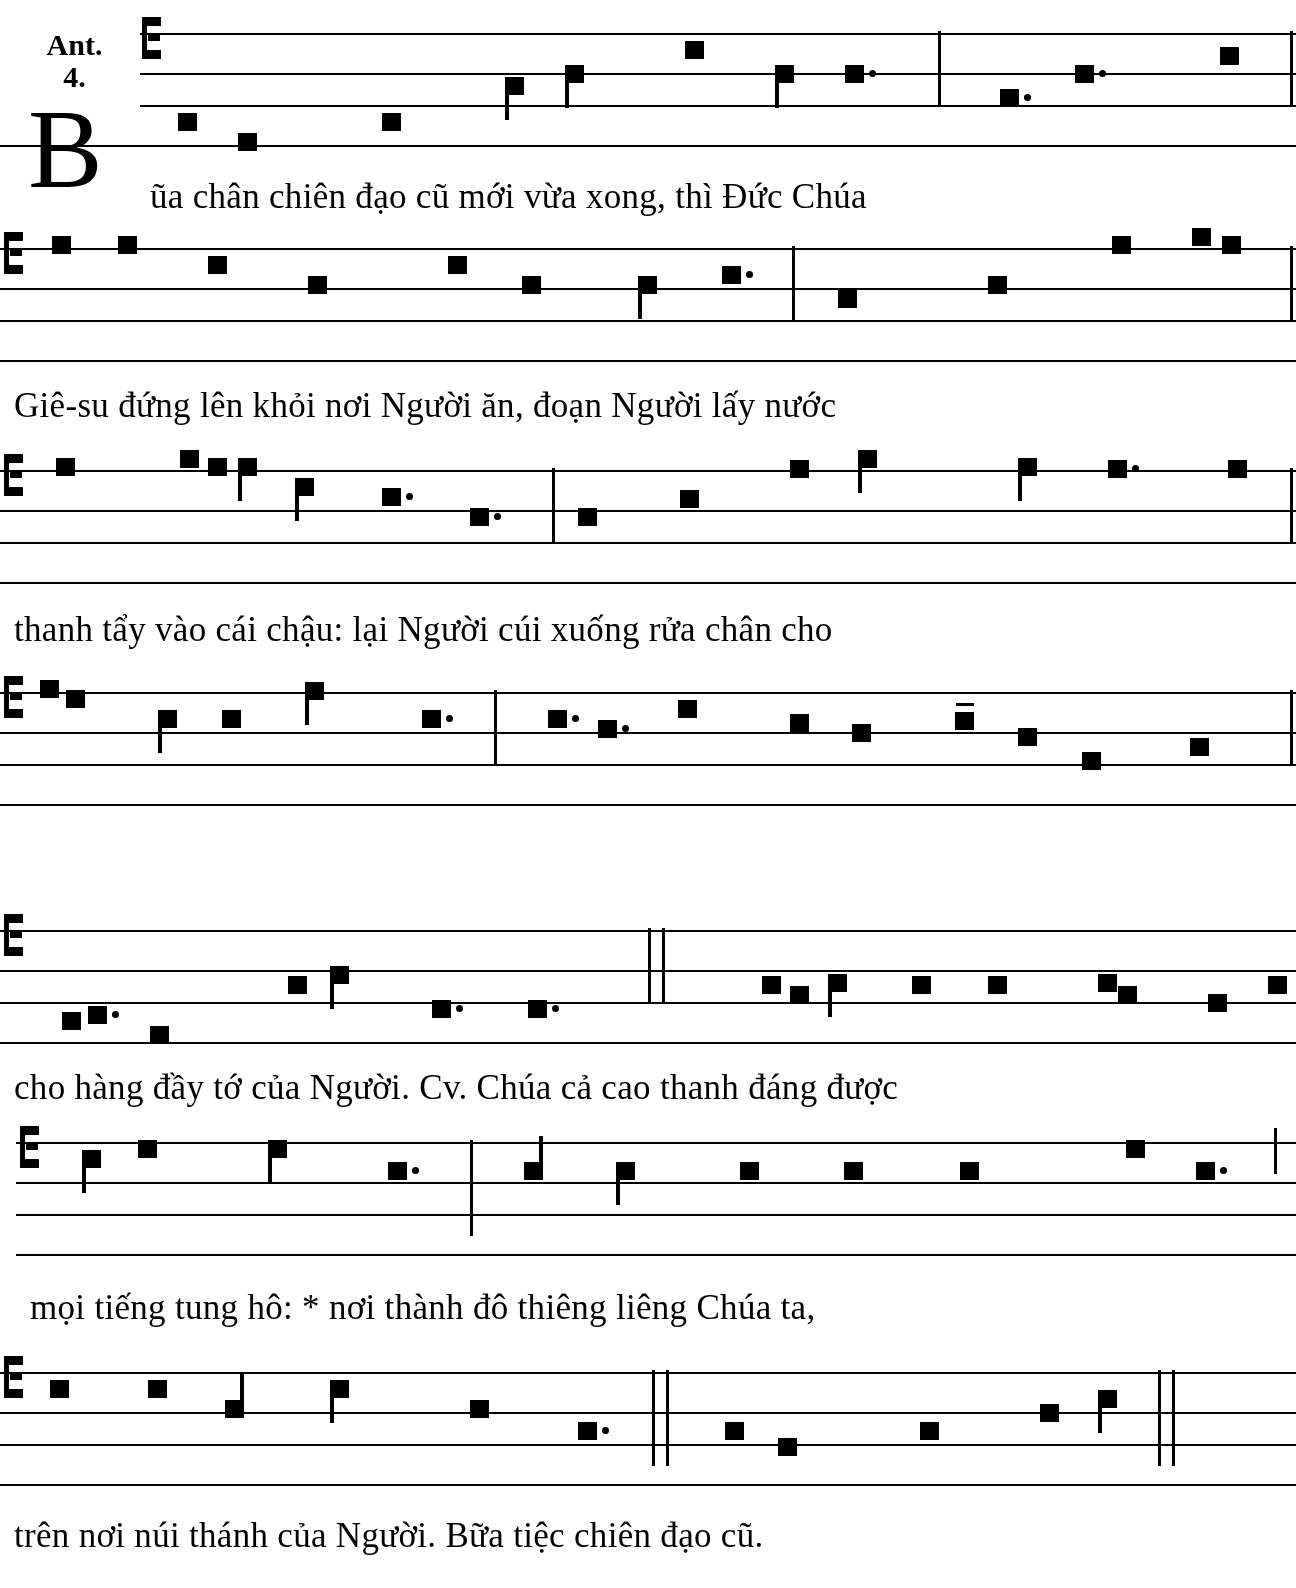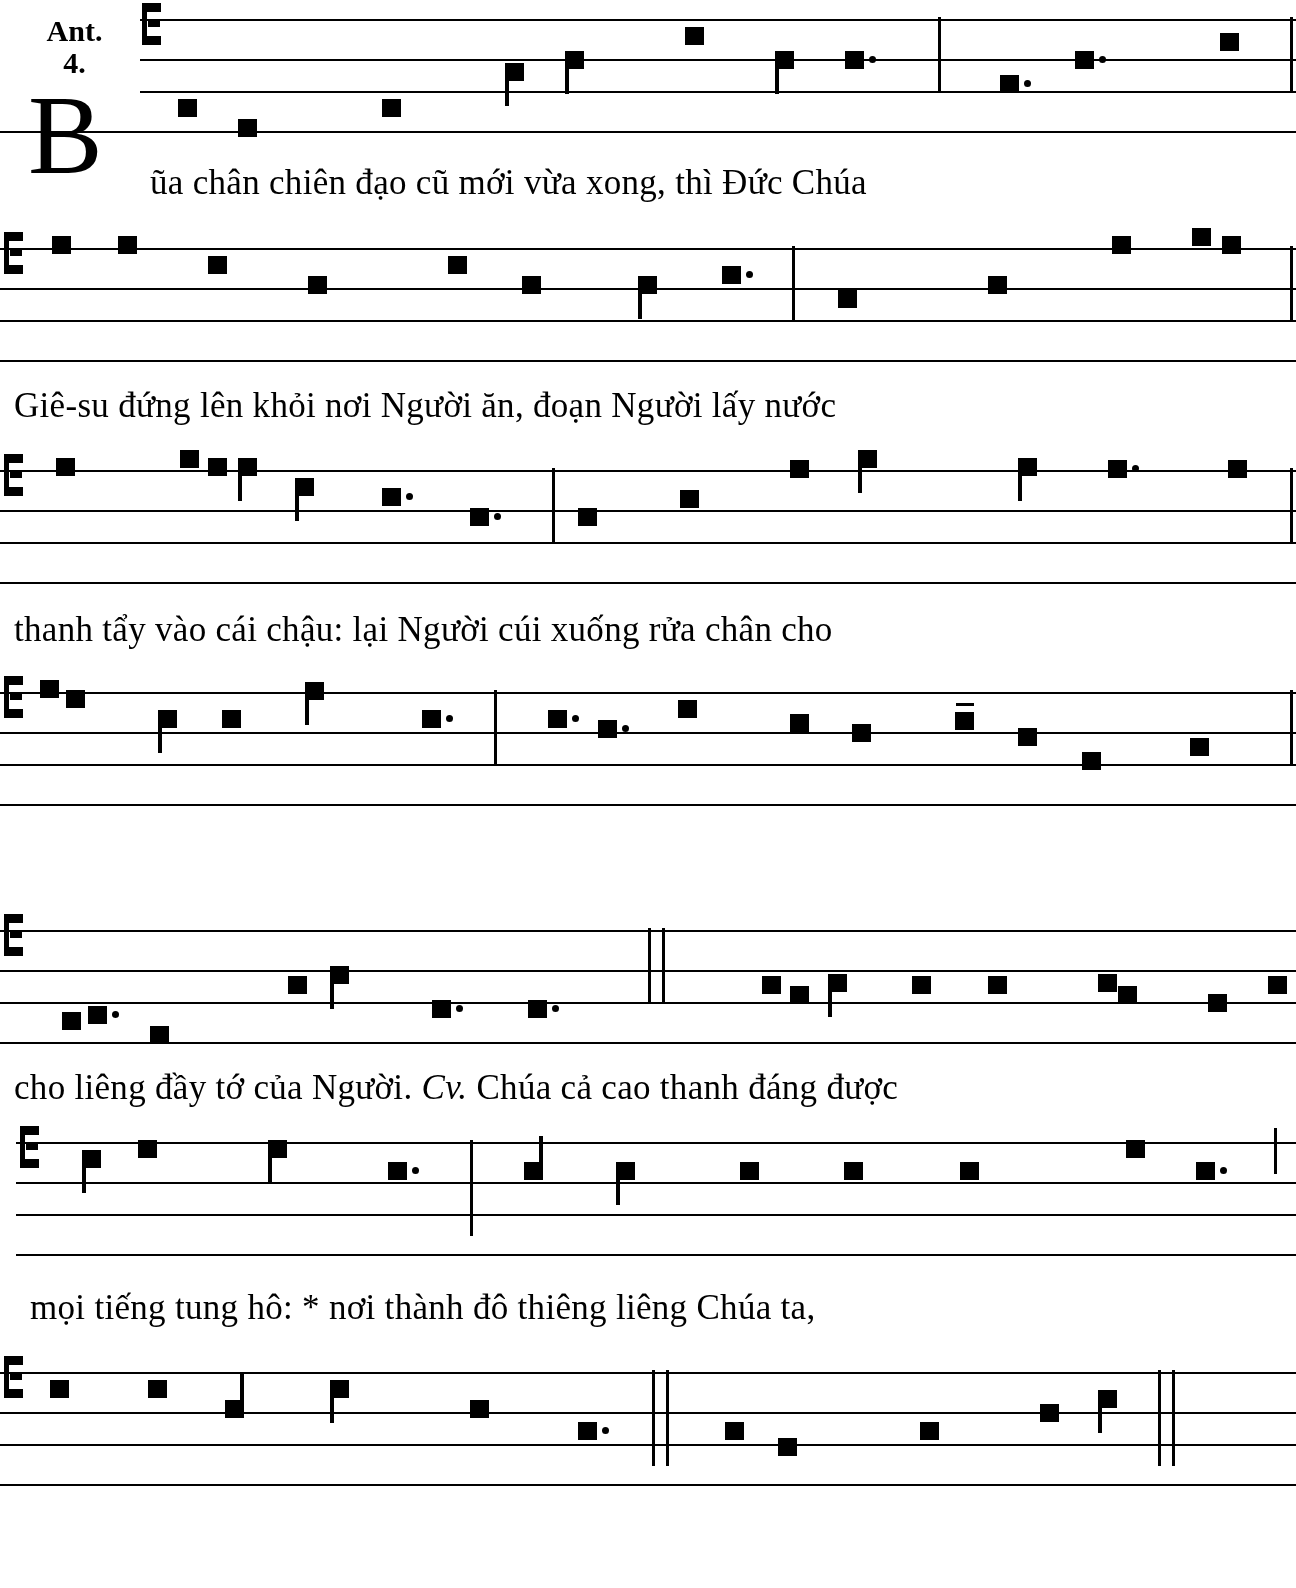--- a/index.html
+++ b/index.html
@@ -145,28 +145,28 @@
     width: 105px;
   }
   .dropcap {
     position: absolute;
     left: 28px;
     top: 78px;
     font-size: 112px;
     font-family: "Liberation Serif", serif;
     line-height: 1;
   }
-  .italic { font-style: italic; }
+  .italic { }
 </style>
 </head>
 <body>
 
 <div id="page">
 
-  <div class="system" style="position:absolute;left:0;top:1px;">
+  <div class="system" style="position:absolute;left:0;top:15px;">
     <div class="ant-label">
       <span>Ant.</span><br>
       <span>4.</span>
     </div>
     <div class="dropcap">B</div>
     <div class="staff" style="height:150px;">
       <div class="staff-line" style="top:18px;left:140px;width:1156px;"></div>
       <div class="staff-line" style="top:58px;left:140px;width:1156px;"></div>
       <div class="staff-line" style="top:90px;left:140px;width:1156px;"></div>
       <div class="staff-line" style="top:130px;left:0px;width:1296px;"></div>
@@ -319,21 +319,21 @@
       <div class="note" style="left:912px;top:76px;"></div>
       <div class="note" style="left:988px;top:76px;"></div>
       <div class="note" style="left:1098px;top:74px;"></div>
       <div class="note" style="left:1118px;top:86px;"></div>
       <div class="note" style="left:1208px;top:94px;"></div>
       <div class="note" style="left:1268px;top:76px;"></div>
       <div class="dbl" style="left:648px;top:28px;height:76px;"></div>
       <div class="dbl" style="left:662px;top:28px;height:76px;"></div>
     </div>
     <div class="lyrics" style="position:absolute;left:14px;top:168px;">
-      <span>cho   liêng  đầy  tớ  của  Người. </span><span class="italic">Cv.</span><span> Chúa  cả  cao  thanh  đáng  được</span>
+      <span>cho   hàng  đầy  tớ  của  Người. </span><span class="italic">Cv.</span><span> Chúa  cả  cao  thanh  đáng  được</span>
     </div>
   </div>
 
   <div class="system" style="position:absolute;left:16px;top:1122px;">
     <div class="staff" style="height:140px;">
       <div class="staff-line" style="top:20px;width:1296px;"></div>
       <div class="staff-line" style="top:60px;width:1296px;"></div>
       <div class="staff-line" style="top:92px;width:1296px;"></div>
       <div class="staff-line" style="top:132px;width:1296px;"></div>
       <div class="clef clef-c" style="left:4px;top:4px;">
@@ -383,15 +383,18 @@
       <div class="note" style="left:725px;top:70px;"></div>
       <div class="note" style="left:778px;top:86px;"></div>
       <div class="note" style="left:920px;top:70px;"></div>
       <div class="note" style="left:1040px;top:52px;"></div>
       <div class="note stem-d" style="left:1098px;top:38px;"></div>
       <div class="dbl" style="left:652px;top:18px;height:96px;"></div>
       <div class="dbl" style="left:666px;top:18px;height:96px;"></div>
       <div class="dbl" style="left:1158px;top:18px;height:96px;"></div>
       <div class="dbl" style="left:1172px;top:18px;height:96px;"></div>
     </div>
+    <div class="lyrics" style="position:absolute;left:14px;top:164px;">
+      <span>trên  nơi  núi  thánh  của  Người.  Bữa  tiệc  chiên  đạo  cũ.</span>
+    </div>
   </div>
 
 </div>
 
 </body></html>

